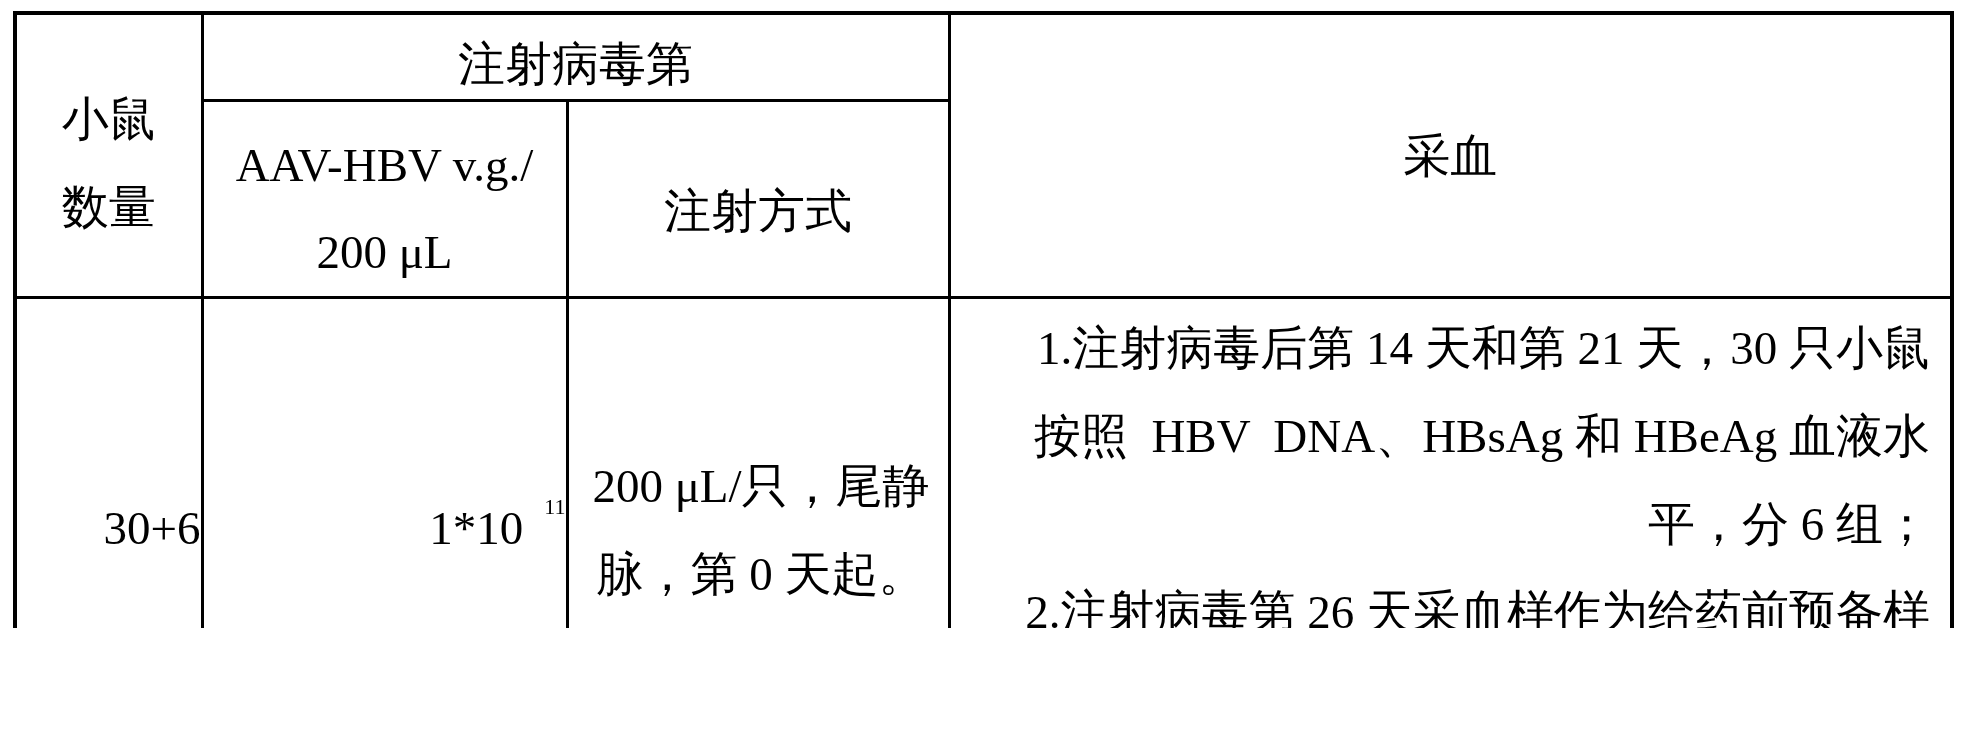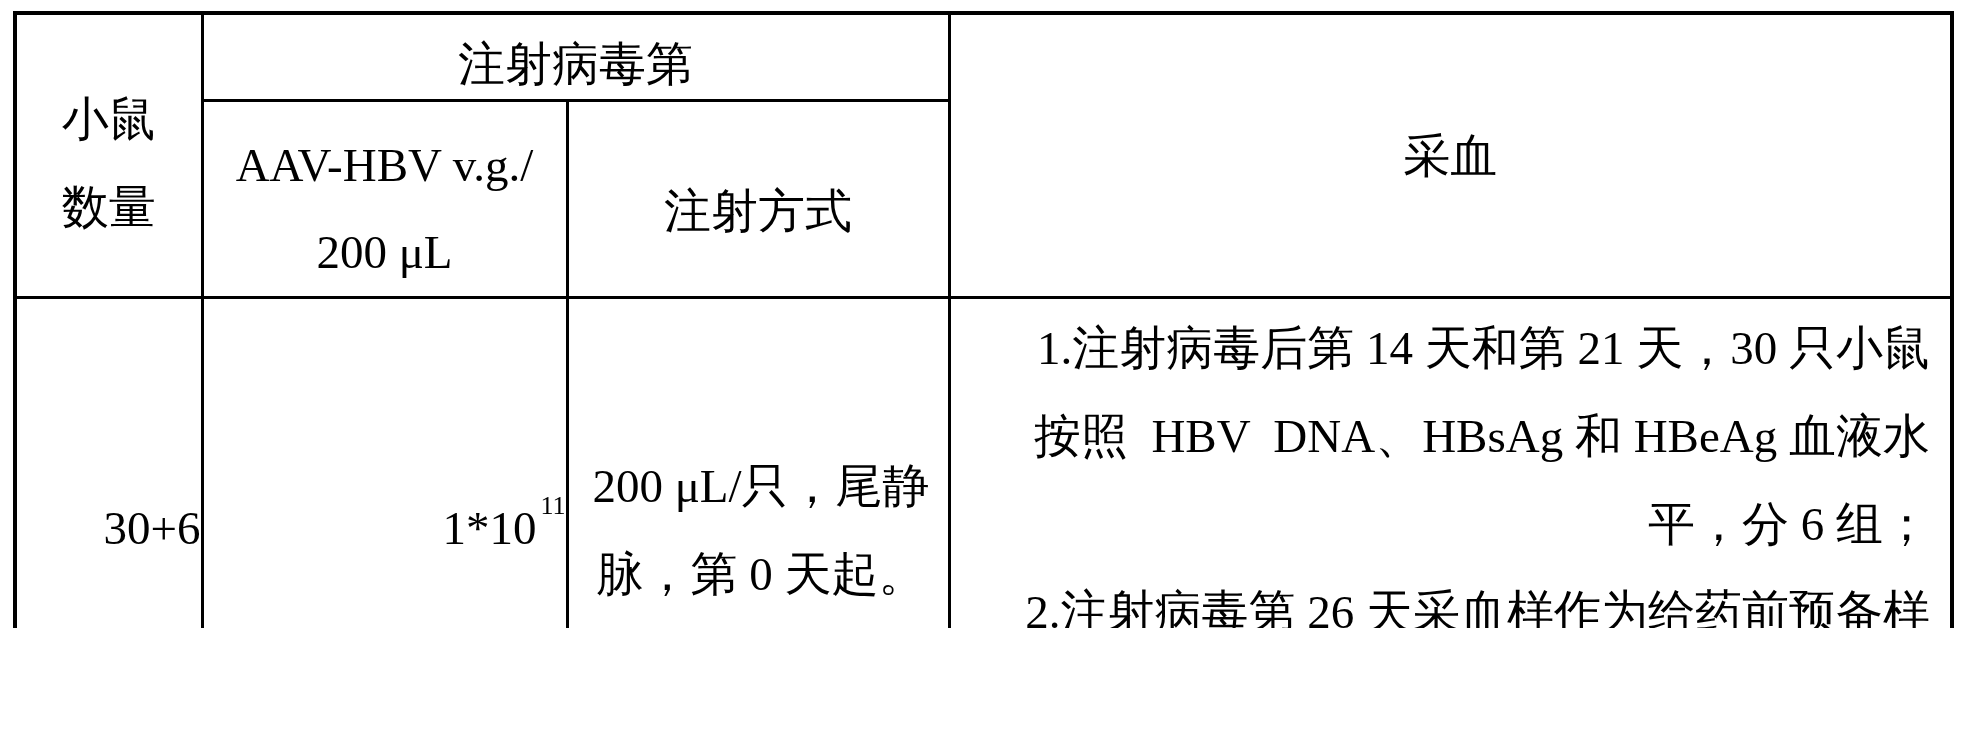--- a/index.html
+++ b/index.html
@@ -44,25 +44,25 @@
     padding-left:12px;
     padding-right:6px;
     padding-top:16px;
   }
   .cell-blood{
     text-align:right;
     vertical-align:top;
     padding:5px 20px 0 17px;
   }
   .sup{
-    font-size:26px;
+    font-size:22px;
     line-height:0;
     position:relative;
     top:-30px;
-    margin-left:4px;
+    margin-left:21px;
   }
 </style>
 </head>
 <body>
 
 <div class="page">
   <table class="tbl">
     <colgroup>
       <col style="width:187px">
       <col style="width:365px">

